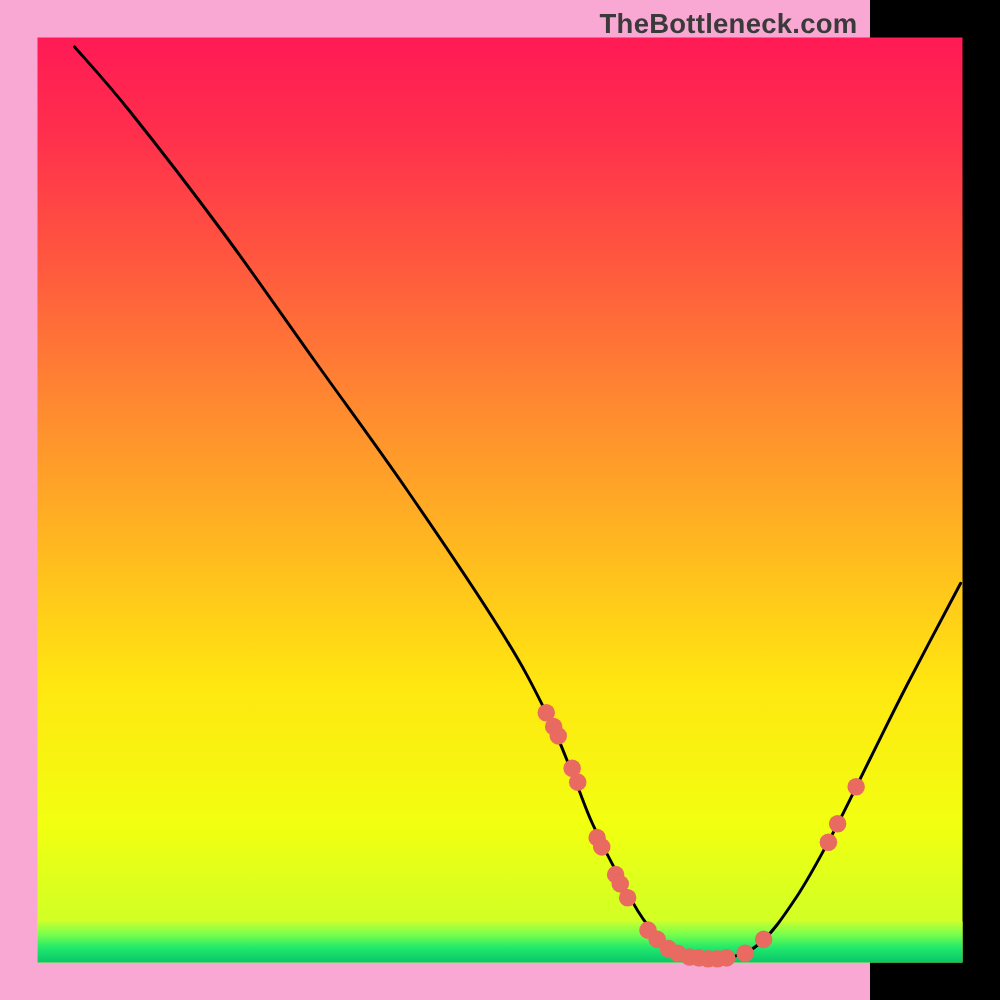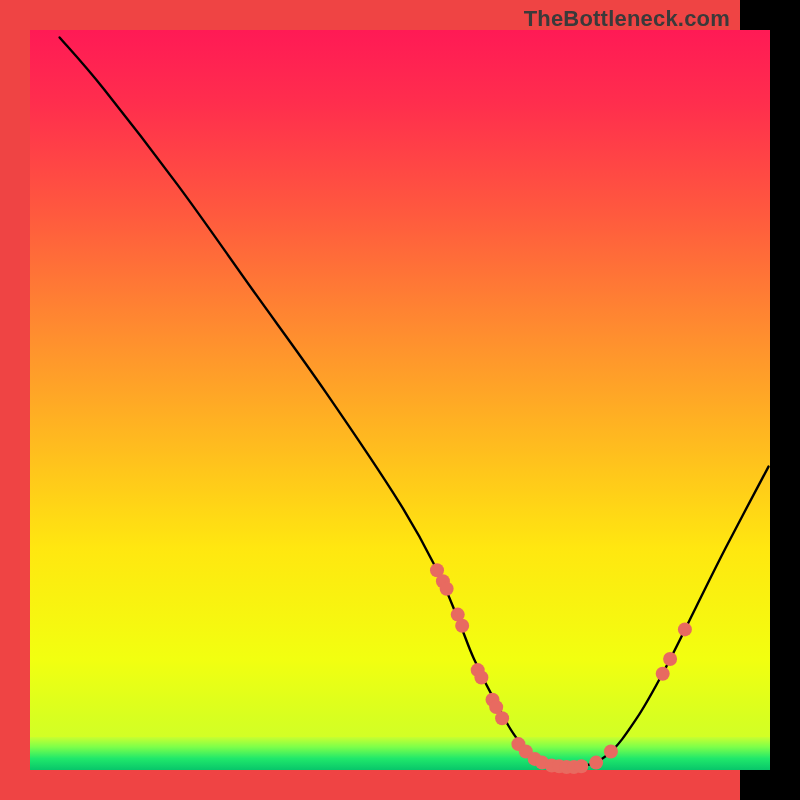--- a/index.html
+++ b/index.html
@@ -8,22 +8,21 @@
     width: 800px;
     height: 800px;
     background: #000;
     overflow: hidden;
     font-family: Arial, Helvetica, sans-serif;
   }
   .frame {
     position: relative;
     width: 696px;
     height: 800px;
-    background: #ef4444;
-    padding-left: 44px;
+    background: #f9a8d4;
   }
   .watermark {
     position: absolute;
     top: 6px;
     right: 10px;
     color: #3a3a3a;
     font-size: 22px;
     font-weight: bold;
     letter-spacing: 0.2px;
     user-select: none;

